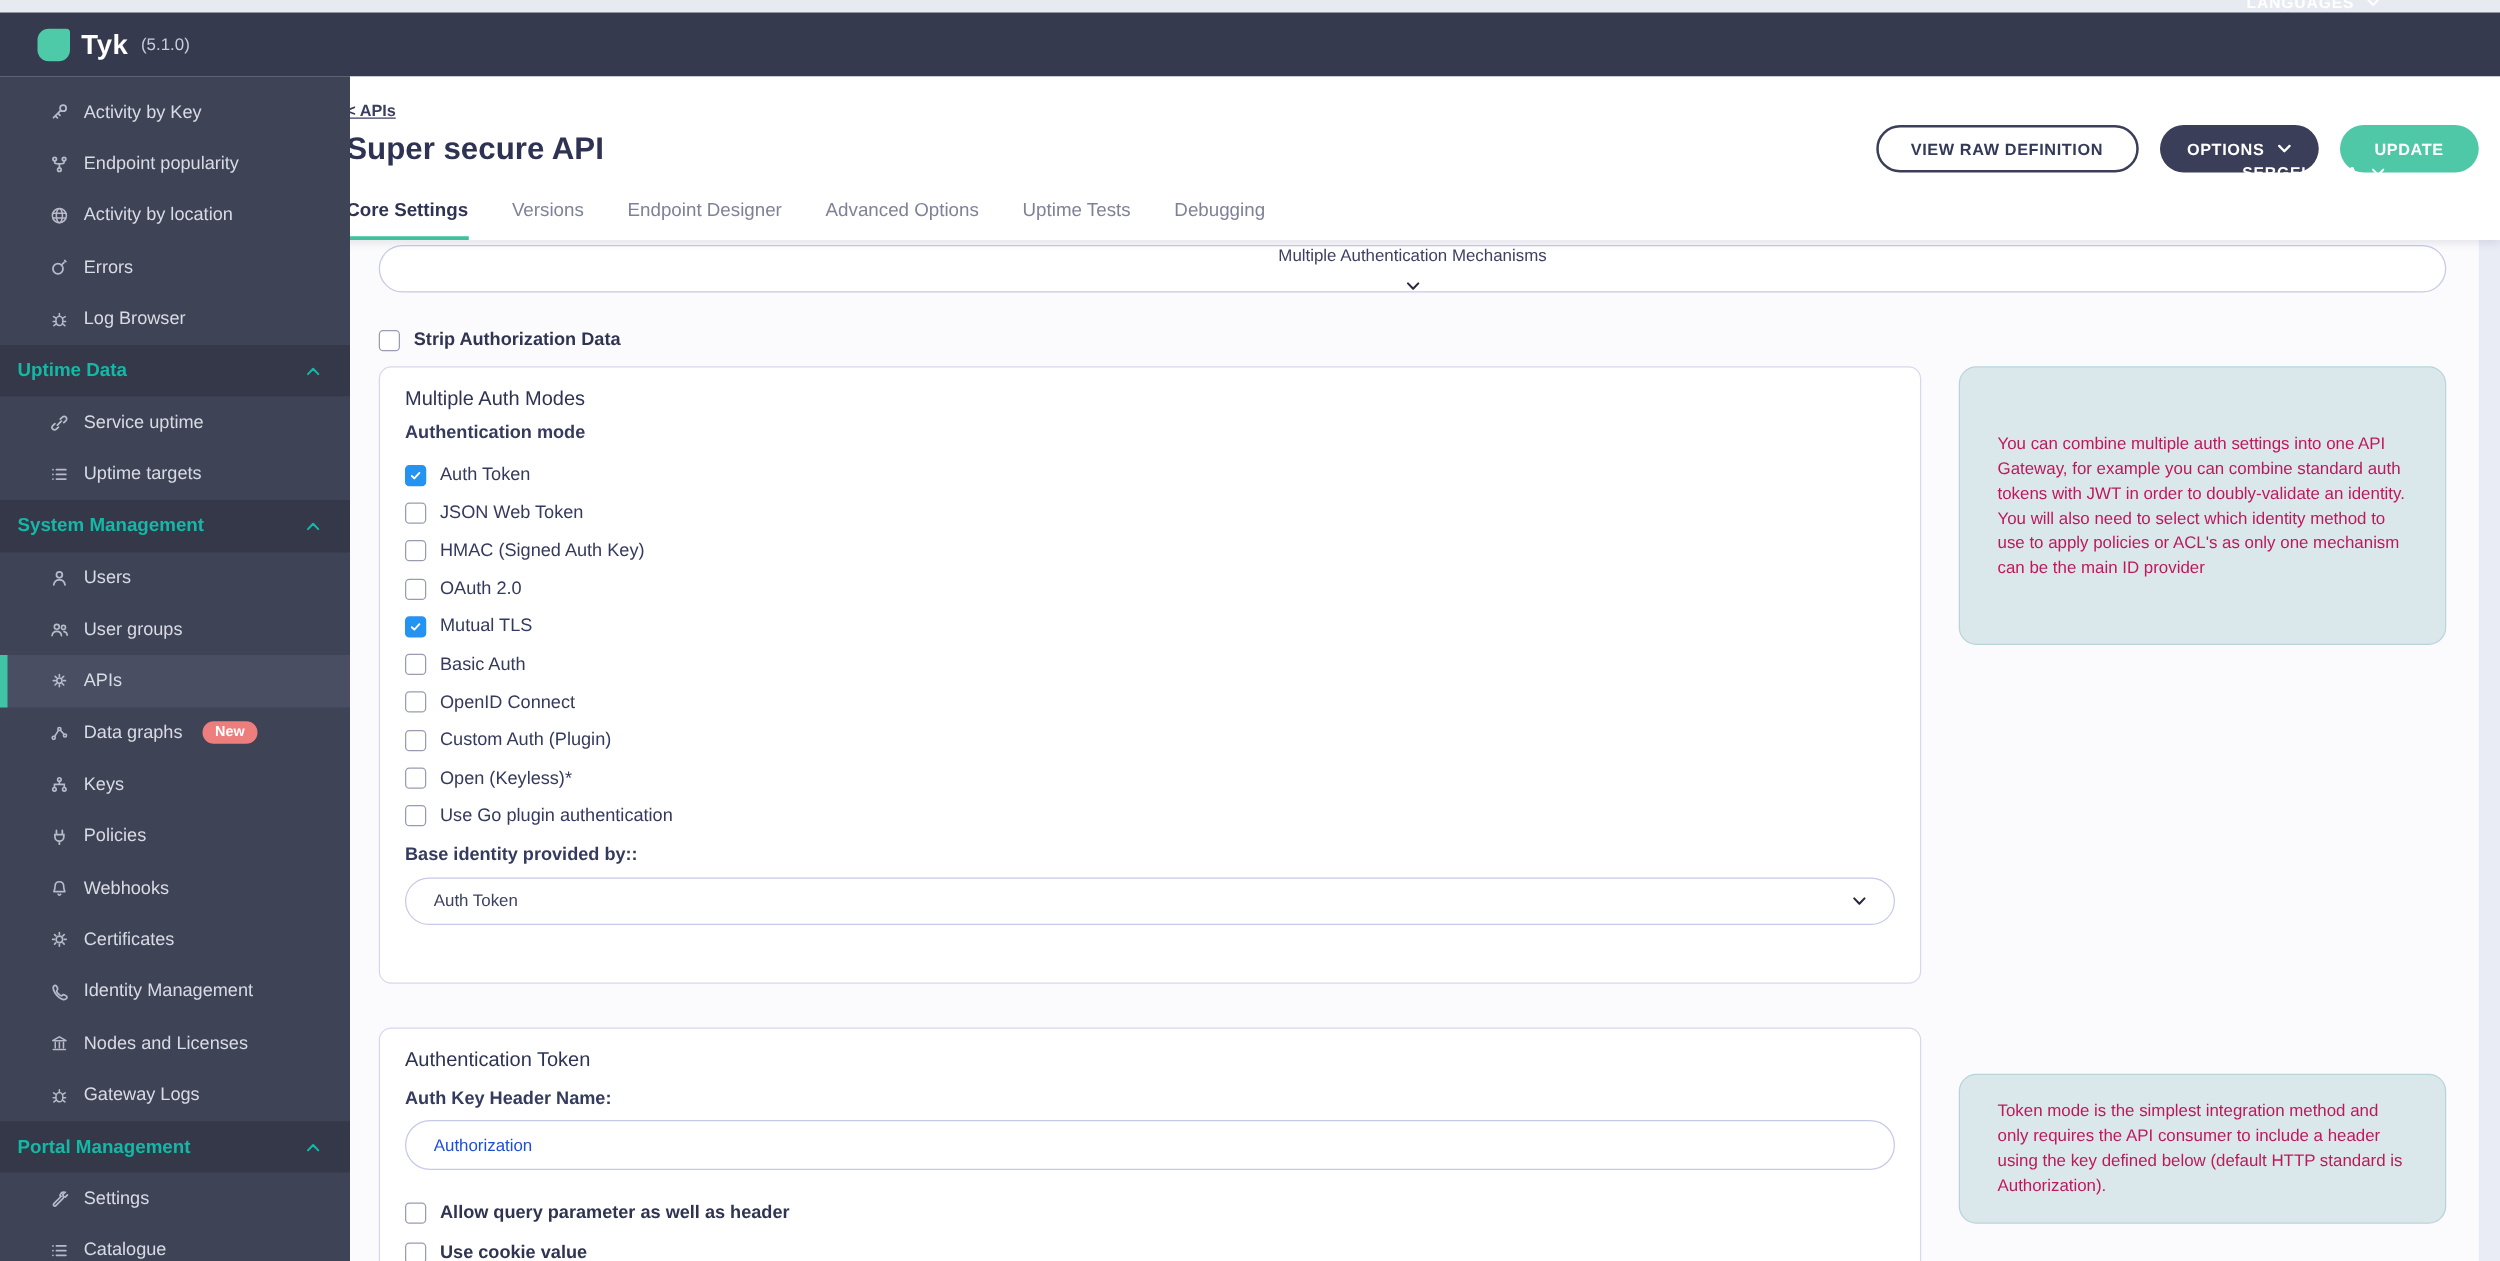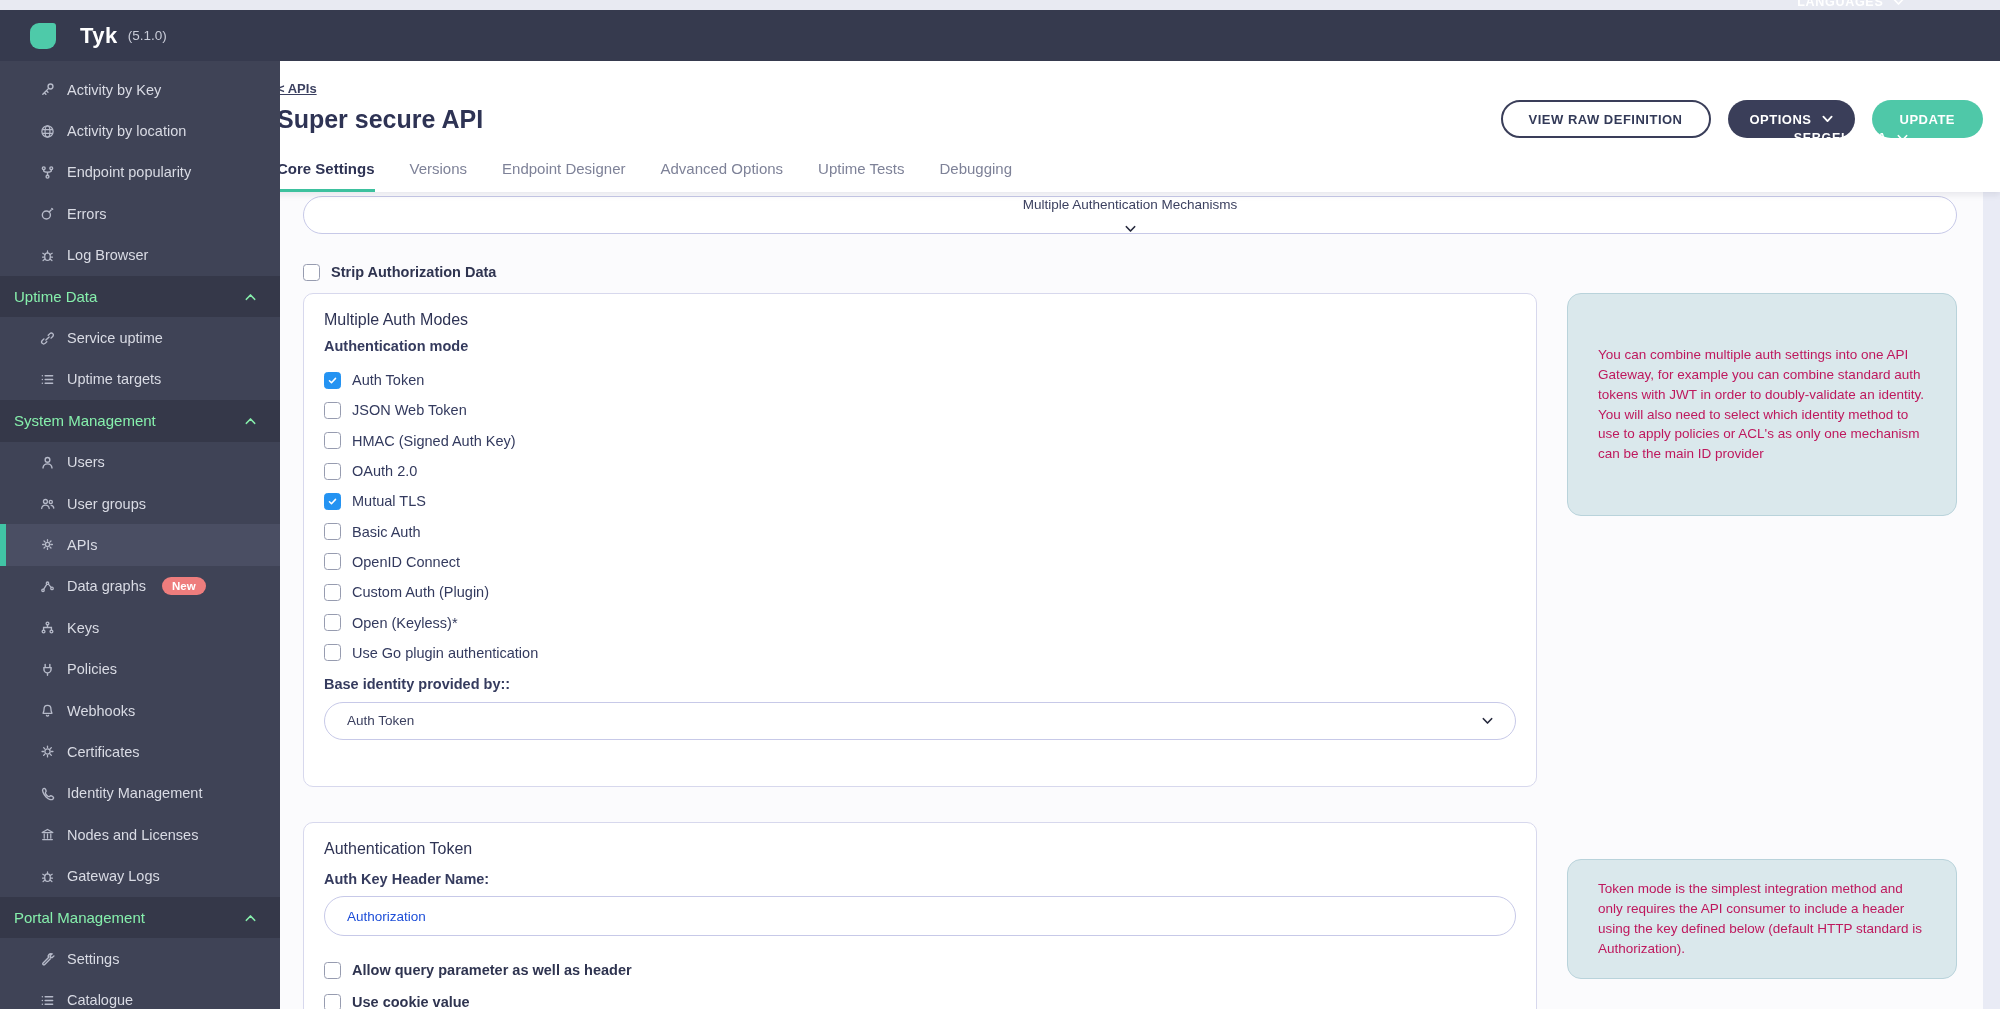--- a/index.html
+++ b/index.html
@@ -4,42 +4,42 @@
 <style>
   html,body{margin:0;padding:0;background:#fff;}
   *{box-sizing:border-box;}
   .page{position:relative;width:2000px;height:1009px;overflow:hidden;
         font-family:"Liberation Sans","DejaVu Sans",sans-serif;background:#fbfbfd;}
 
   
   .topstrip{position:absolute;top:0;left:0;right:0;height:10px;background:#e8eaf2;}
   .topbar{position:absolute;top:10px;left:0;right:0;height:51px;background:#363a4e;
           display:flex;align-items:center;color:#fff;padding:0 46px 0 30px;z-index:5;}
-  .logo{display:flex;align-items:flex-end;gap:24px;}
+  .logo{display:flex;align-items:flex-end;gap:9px;}
   .logo-mark{width:26px;height:26px;background:#4ecaa9;border-radius:9px 3px 9px 9px;}
   .logo-text{font-size:22px;font-weight:700;letter-spacing:.5px;}
   .version{font-size:13.5px;color:#c9ccd8;margin-left:10px;}
   .tb-menu{margin-left:auto;display:flex;align-items:center;gap:54px;flex-direction:column;}
   .tb-item{display:flex;align-items:center;gap:10px;font-size:12.5px;font-weight:700;
            letter-spacing:.7px;cursor:pointer;white-space:nowrap;}
   .chev{display:inline-flex;}
   .chev svg{width:11px;height:8px;display:block;}
   .chev.up svg{transform:rotate(180deg);}
 
   
   .sidebar{position:absolute;top:61px;left:0;bottom:0;width:280px;background:#3f4356;
            color:#d9dbe4;padding-top:8px;overflow:hidden;z-index:4;}
   .sb-item{height:41.4px;display:flex;align-items:center;gap:10px;font-size:14.5px;
            padding-left:34px;border-left:6px solid transparent;cursor:pointer;white-space:nowrap;}
   .sb-item.active{background:#4a4e63;border-left-color:#41c4a5;}
   .sb-icon{width:17px;display:inline-flex;color:#b6bac9;flex:none;}
   .sb-icon svg{width:15px;height:15px;display:block;}
   .sb-header{height:41.4px;background:#353849;display:flex;align-items:center;
-             justify-content:space-between;padding:0 24px 0 14px;color:#86efac;
-             font-weight:400;font-size:15px;cursor:pointer;gap:36px;}
+             justify-content:space-between;padding:0 24px 0 14px;color:#14b8a6;
+             font-weight:700;font-size:15px;cursor:pointer;gap:36px;}
   .badge{background:#ee7d7d;color:#fff;border-radius:11px;padding:3px 10px;font-size:11.5px;
          font-weight:600;margin-left:6px;}
 
   
   .main{position:absolute;left:253px;top:61px;right:0;bottom:0;}
   .main-header{position:absolute;top:0;left:0;right:0;height:131px;background:#fff;
                box-shadow:0 3px 6px rgba(58,63,88,.10);z-index:3;}
   .breadcrumb{position:absolute;top:20px;left:24px;font-size:13px;font-weight:700;
               color:#3a3f5f;text-decoration:underline;cursor:pointer;}
   .page-title{position:absolute;top:44px;left:24px;font-size:25px;font-weight:700;color:#2e3354;}
@@ -151,38 +151,38 @@
           <span class="sb-icon">
             <svg viewBox="0 0 16 16" fill="none" stroke="currentColor" stroke-width="1.5">
               <circle cx="11.2" cy="4.8" r="2.6"></circle>
               <path d="M9.2 6.8 3 13M4.6 11.4l1.7 1.7M6.8 9.2l1.7 1.7" stroke-linecap="round"></path>
             </svg>
           </span>
           <span>Activity by Key</span>
         </div>
         <div class="sb-item">
           <span class="sb-icon">
-            <svg viewBox="0 0 16 16" fill="none" stroke="currentColor" stroke-width="1.3">
-              <circle cx="8" cy="8" r="6"></circle>
-              <ellipse cx="8" cy="8" rx="2.6" ry="6"></ellipse>
-              <path d="M2.3 6h11.4M2.3 10h11.4"></path>
-            </svg>
-          </span>
-          <span>Activity by location</span>
-        </div>
-        <div class="sb-item">
-          <span class="sb-icon">
             <svg viewBox="0 0 16 16" fill="none" stroke="currentColor" stroke-width="1.5">
               <circle cx="4" cy="3.5" r="1.5"></circle>
               <circle cx="12" cy="3.5" r="1.5"></circle>
               <circle cx="8" cy="12.5" r="1.5"></circle>
               <path d="M4 5v1.5c0 1.5 8 1.5 8 0V5M8 8v3" stroke-linecap="round"></path>
             </svg>
           </span>
           <span>Endpoint popularity</span>
+        </div>
+        <div class="sb-item">
+          <span class="sb-icon">
+            <svg viewBox="0 0 16 16" fill="none" stroke="currentColor" stroke-width="1.3">
+              <circle cx="8" cy="8" r="6"></circle>
+              <ellipse cx="8" cy="8" rx="2.6" ry="6"></ellipse>
+              <path d="M2.3 6h11.4M2.3 10h11.4"></path>
+            </svg>
+          </span>
+          <span>Activity by location</span>
         </div>
         <div class="sb-item">
           <span class="sb-icon">
             <svg viewBox="0 0 16 16" fill="none" stroke="currentColor" stroke-width="1.5">
               <circle cx="6.8" cy="9.6" r="4.3"></circle>
               <path d="M9.8 6.4l2.1-2.1M12.6 2.6l.9.9" stroke-linecap="round"></path>
             </svg>
           </span>
           <span>Errors</span>
         </div>

